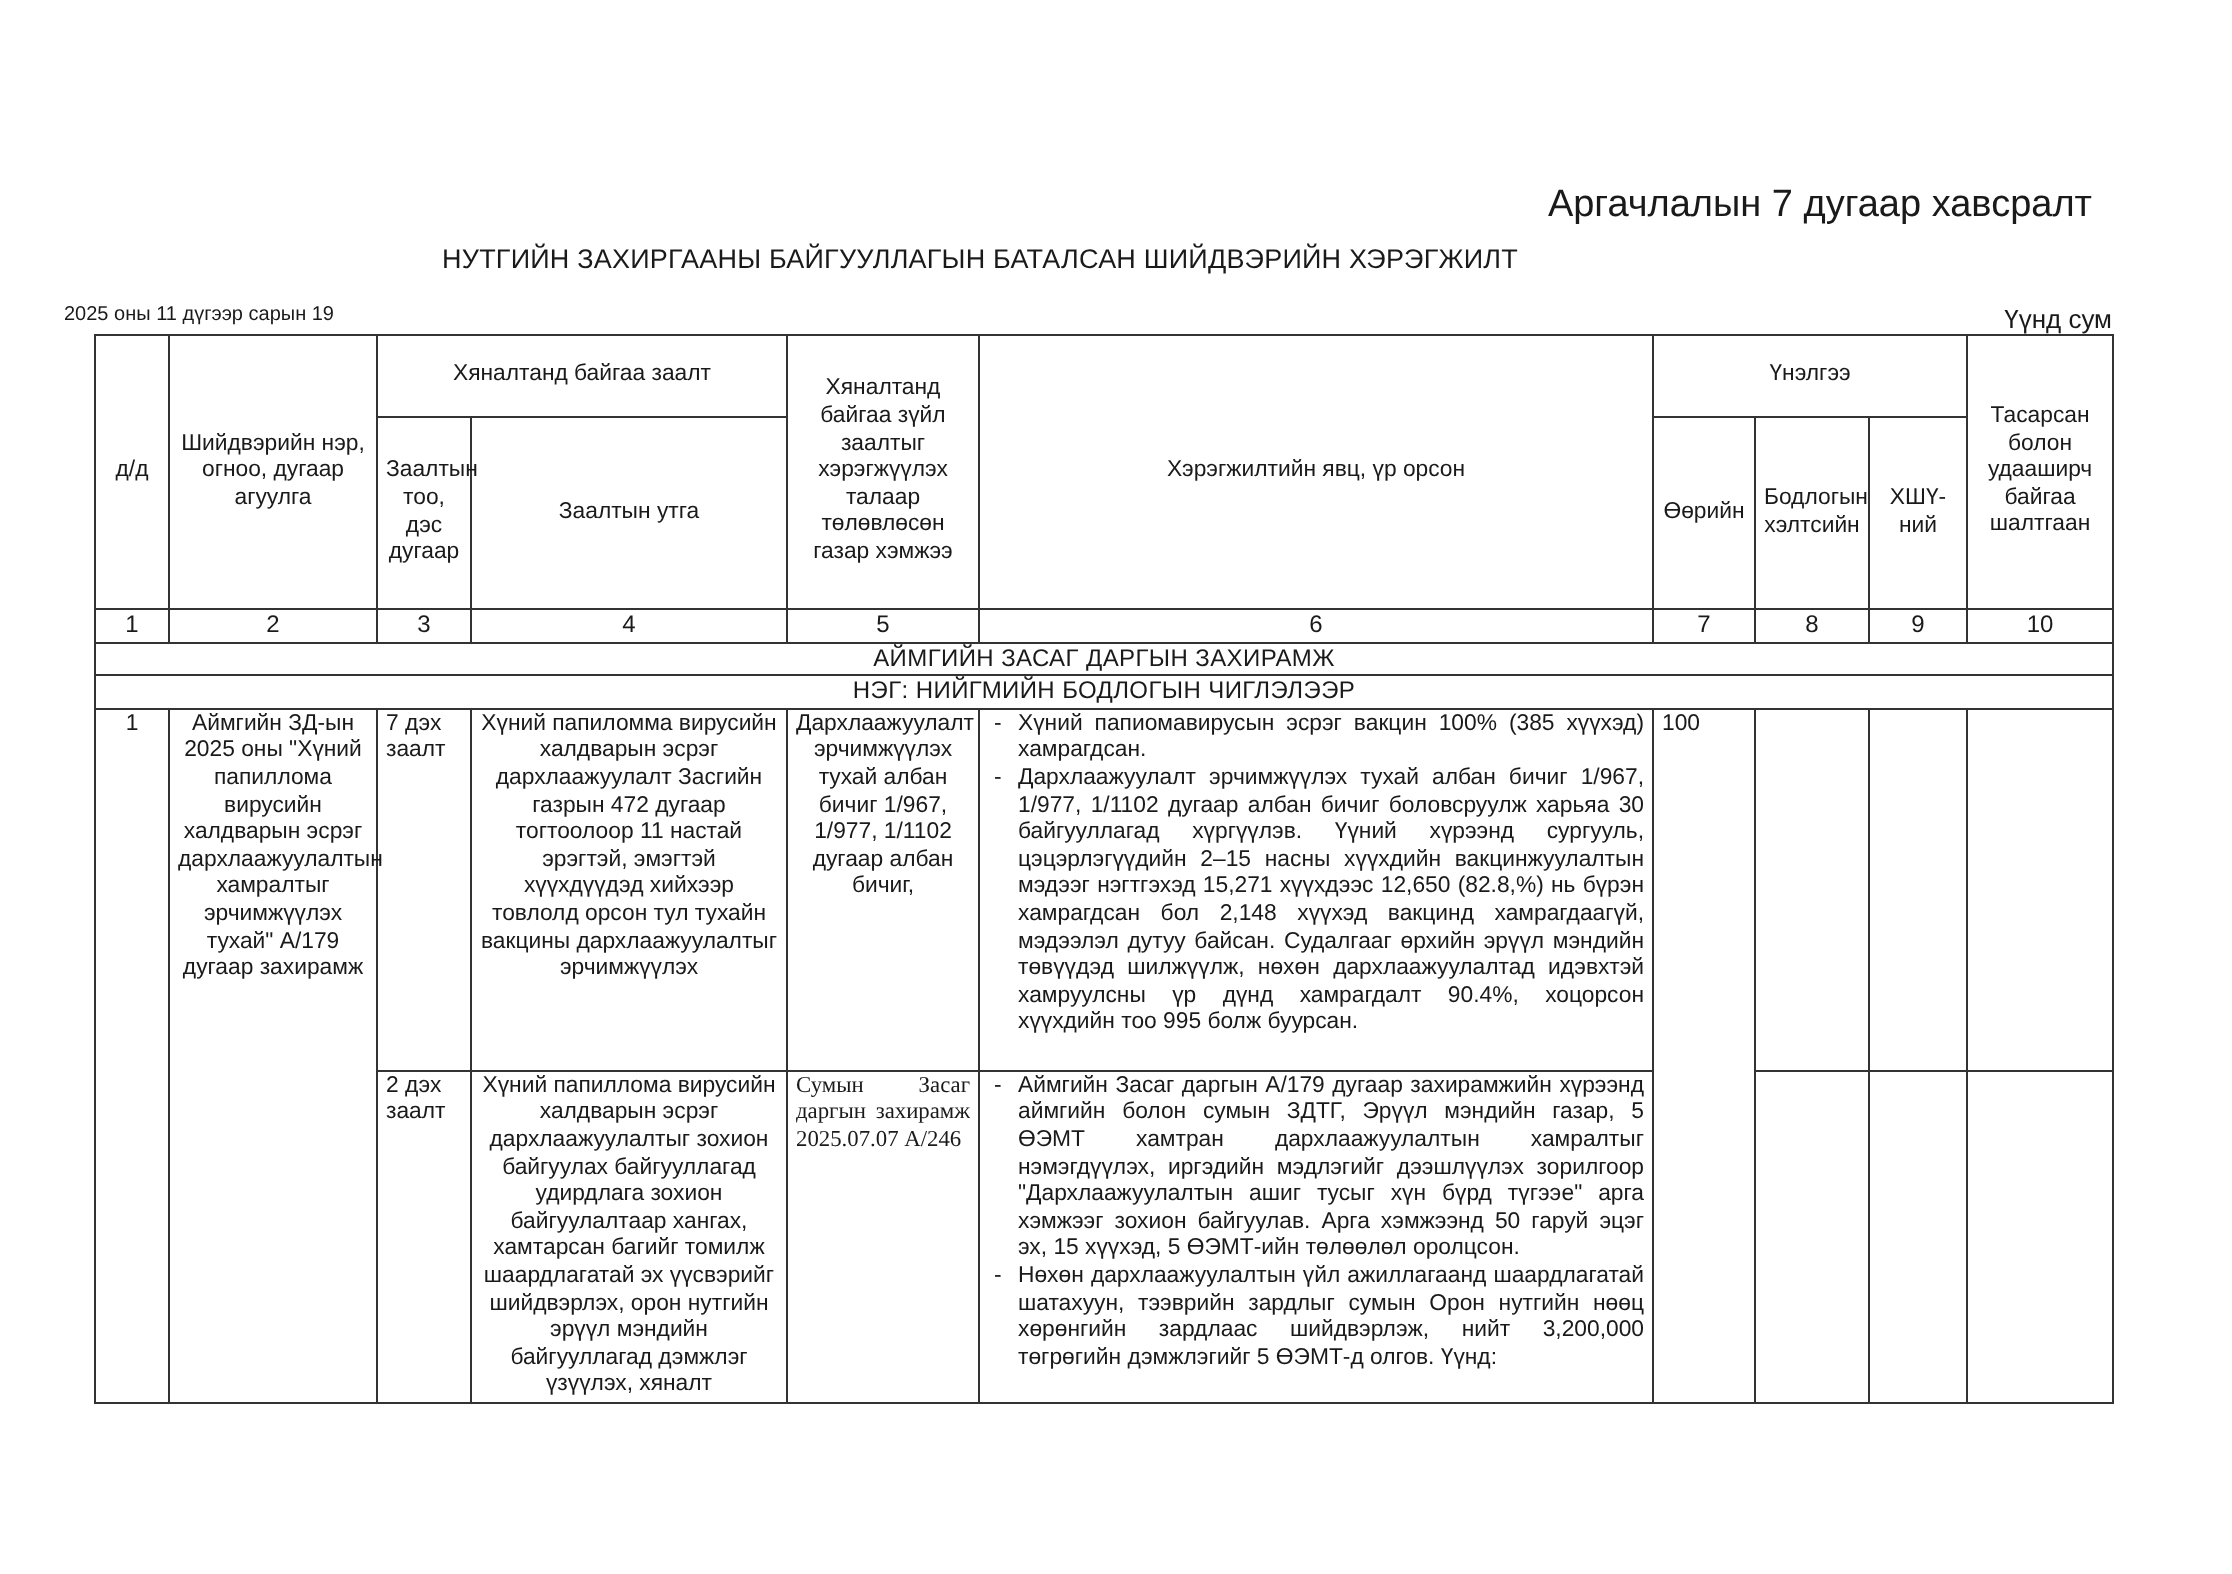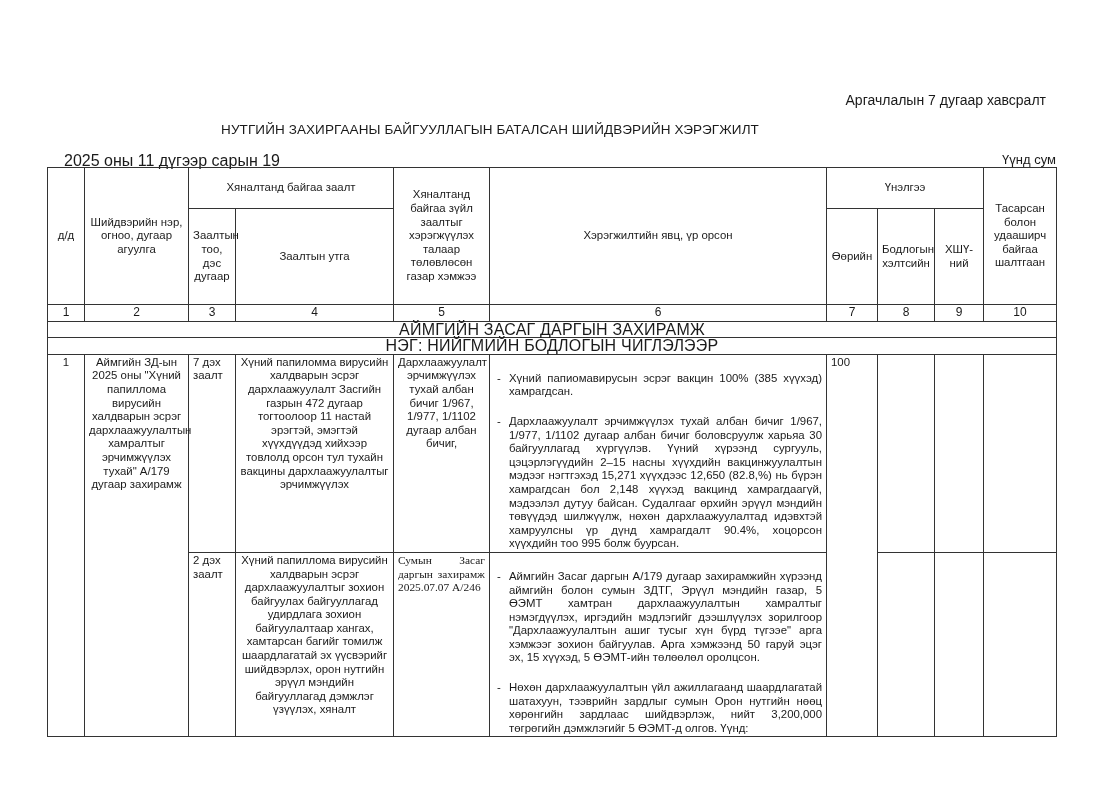--- a/index.html
+++ b/index.html
@@ -1,38 +1,38 @@
 <!DOCTYPE html>
 <html><head>
 <meta charset="utf-8">
 <style>
   html, body { margin: 0; padding: 0; background: #ffffff; }
   body {
     width: 1116px; height: 787px; position: relative; overflow: hidden;
     font-family: "Liberation Sans", sans-serif; color: #1a1a1a;
   }
-  .annex { position: absolute; right: 70px; top: 92px; font-size: 14px; }
+  .annex { position: absolute; right: 70px; top: 92px; font-size: 19px; }
   .title { position: absolute; left: 0; width: 980px; top: 122px; text-align: center; font-size: 13.5px; letter-spacing: 0.1px; }
-  .date  { position: absolute; left: 64px; top: 152px; font-size: 16px; }
+  .date  { position: absolute; left: 32px; top: 152px; font-size: 10px; }
   .place { position: absolute; right: 60px; top: 152px; font-size: 13px; }
 
   table.main {
     position: absolute; left: 47px; top: 167px; width: 1009px;
     border-collapse: collapse; table-layout: fixed; font-size: 11.4px; line-height: 13.6px;
   }
   table.main td, table.main th {
     border: 1px solid #333; padding: 1px 4px; vertical-align: top; font-weight: normal;
   }
   .hc { text-align: center; vertical-align: middle !important; }
   .num td { text-align: center; font-size: 12px; padding: 2px 2px; }
-  .sec td { text-align: center; font-weight: bold; font-size: 16px; padding: 4px 2px; letter-spacing: 0.2px; }
+  .sec td { text-align: center; font-weight: bold; font-size: 12px; padding: 4px 2px; letter-spacing: 0.2px; }
   .ctr { text-align: center; }
   .just { text-align: justify; font-family: Liberation Serif, serif; }
   ul.bul { list-style: none; margin: 0; padding: 0; }
-  ul.bul li { position: relative; padding-left: 15px; text-align: justify; margin-top: 16px; }
+  ul.bul li { position: relative; padding-left: 15px; text-align: justify; }
   ul.bul li::before { content: "-"; position: absolute; left: 3px; top: 0; }
 </style>
 </head>
 <body>
 
 <div class="annex">Аргачлалын 7 дугаар хавсралт</div>
 <div class="title">НУТГИЙН ЗАХИРГААНЫ БАЙГУУЛЛАГЫН БАТАЛСАН ШИЙДВЭРИЙН ХЭРЭГЖИЛТ</div>
 <div class="date">2025 оны 11 дүгээр сарын 19</div>
 <div class="place">Үүнд сум</div>
 

